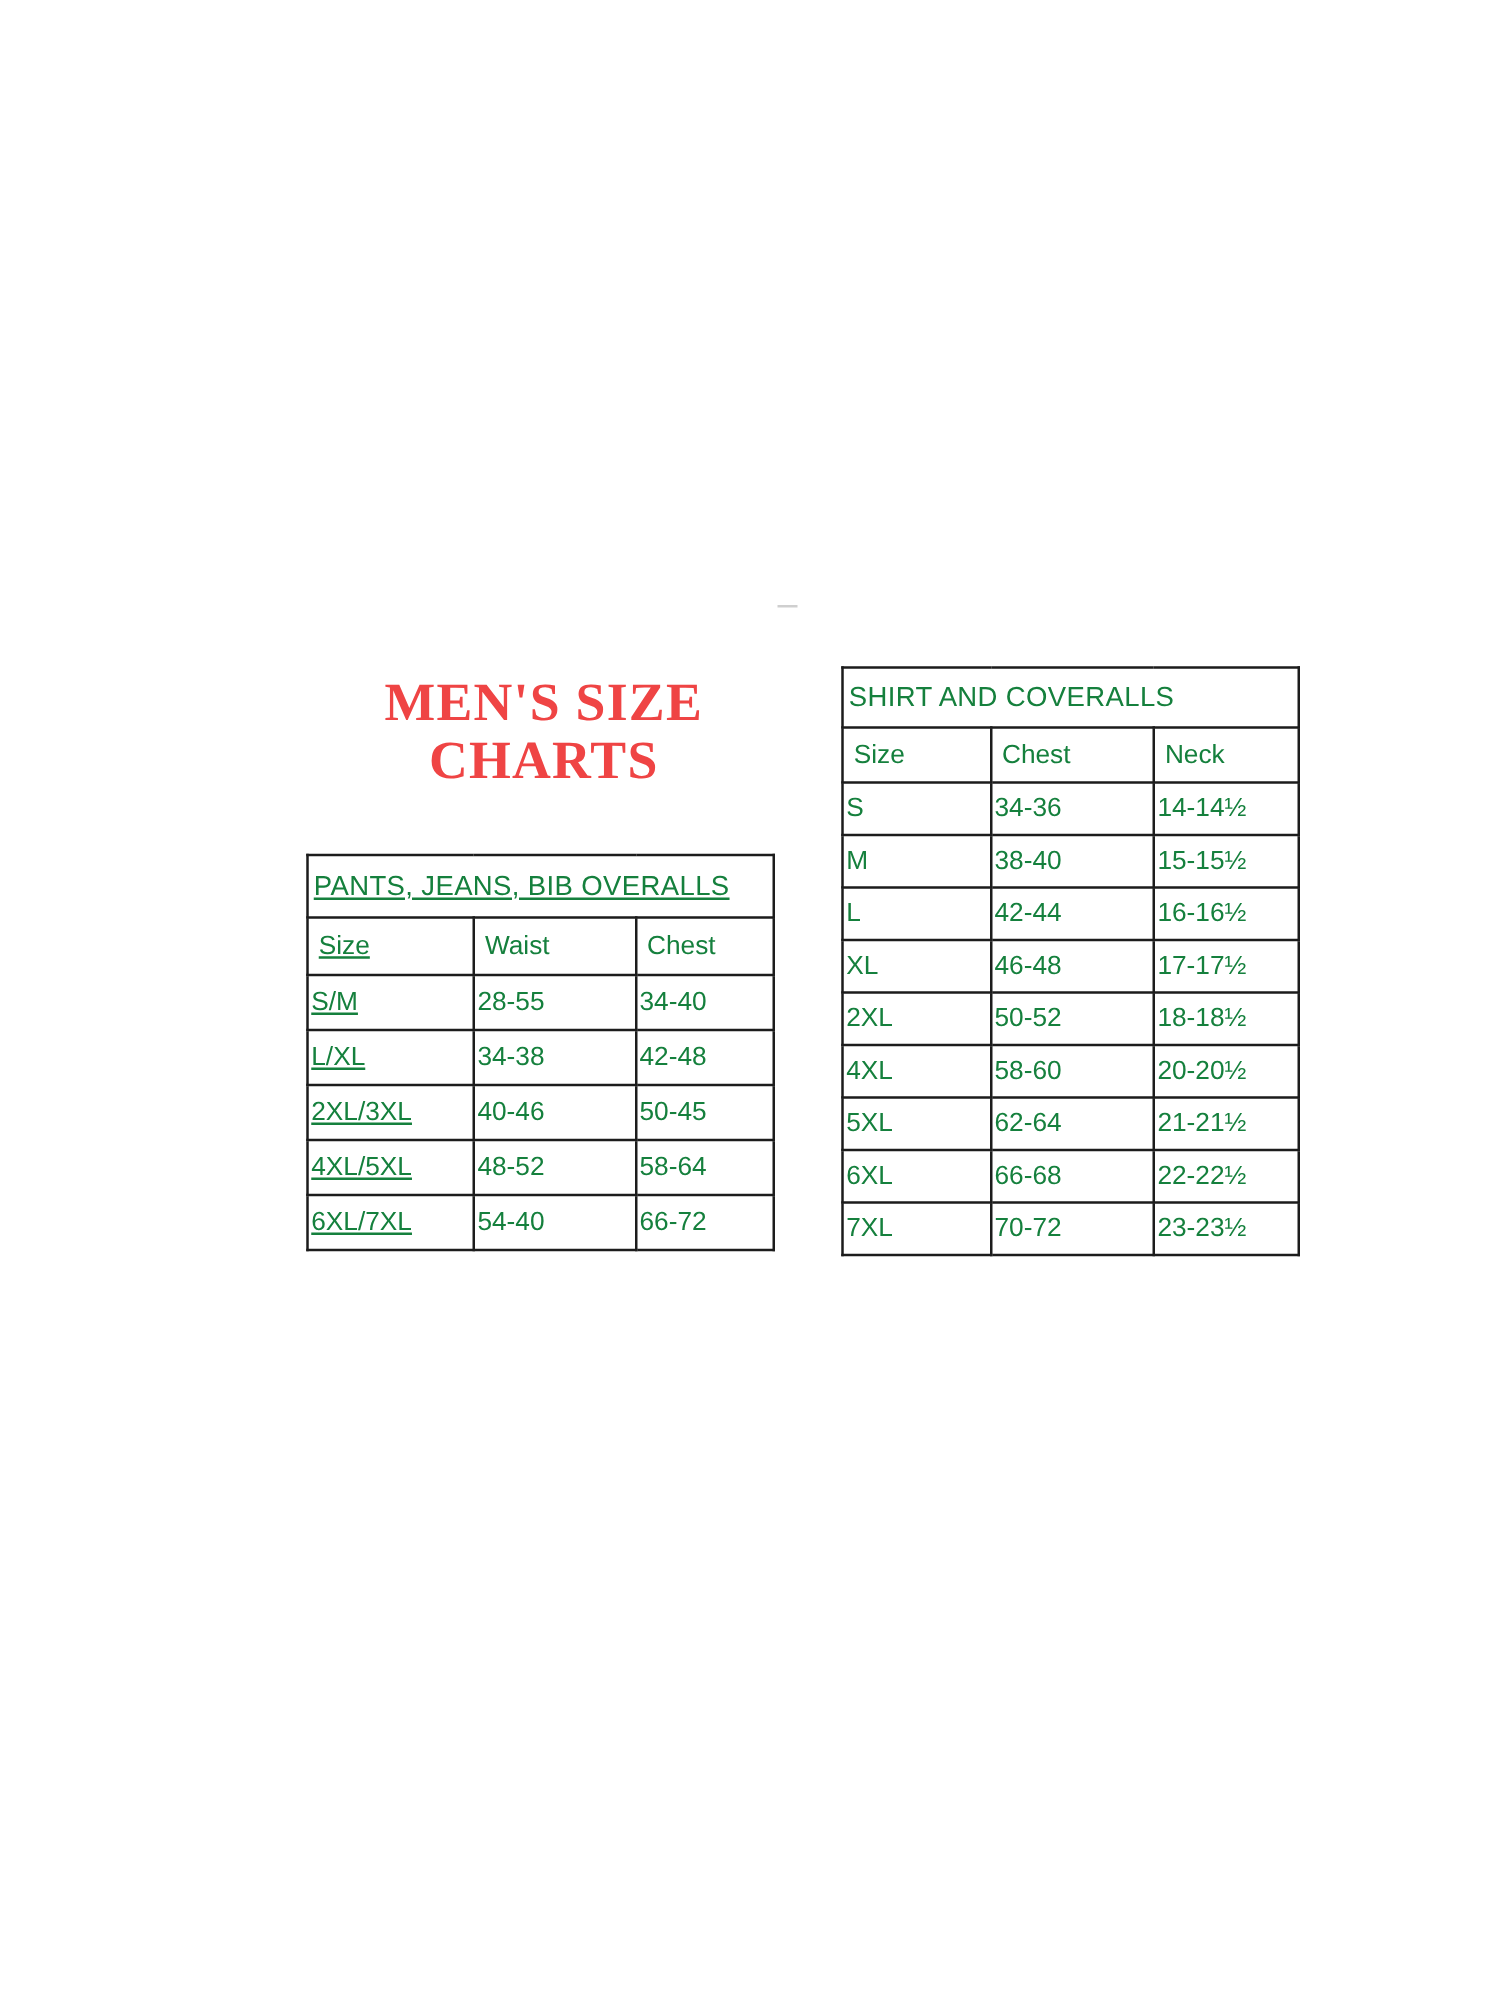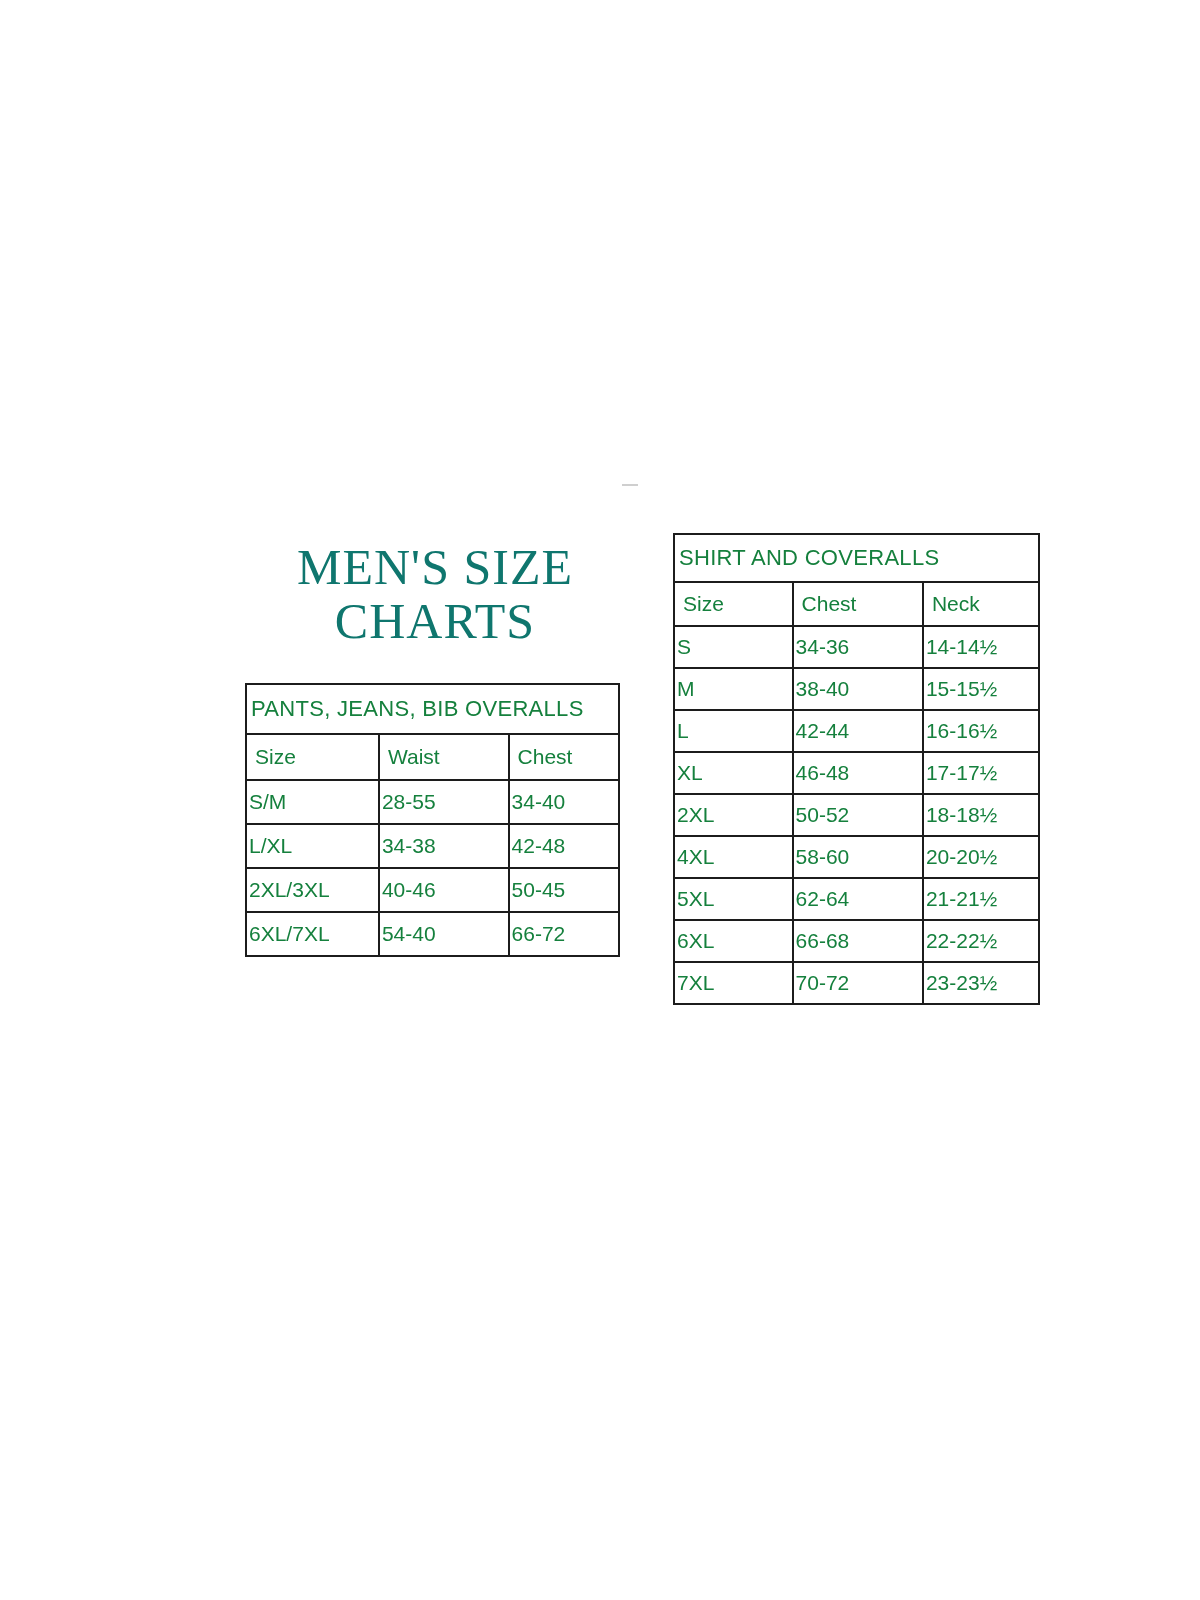--- a/index.html
+++ b/index.html
@@ -19,25 +19,25 @@
   
   #title-block {
     position: absolute;
     left: 245px;
     top: 540px;
     width: 380px;
     text-align: center;
   }
   #title-block .title-line {
     font-family: "Liberation Serif", serif;
-    font-weight: normal;
-    font-size: 50px;
+    font-weight: bold;
+    font-size: 43px;
     letter-spacing: 1px;
     line-height: 1.08;
-    color: #0f766e;
+    color: #ef4444;
   }
 
   
   .size-table {
     position: absolute;
     border-collapse: collapse;
     background: #ffffff;
   }
   .size-table td,
   .size-table th {
@@ -65,21 +65,21 @@
     outline: none;
   }
 
   
   #pants-table {
     left: 245px;
     top: 683px;
     width: 375px;
   }
   #pants-table td { height: 34px; }
-  #pants-table td:nth-child(1) { width: 133px; }
+  #pants-table td:nth-child(1) { width: 133px; text-decoration: underline; }
   #pants-table td:nth-child(2) { width: 135px; }
   #pants-table td:nth-child(3) { width: 107px; }
 
   
   #shirt-table {
     left: 673px;
     top: 533px;
     width: 367px;
   }
   #shirt-table td { height: 32px; }
@@ -126,20 +126,25 @@
       <td>L/XL</td>
       <td>34-38</td>
       <td>42-48</td>
     </tr>
     <tr>
       <td>2XL/3XL</td>
       <td>40-46</td>
       <td>50-45</td>
     </tr>
     <tr>
+      <td>4XL/5XL</td>
+      <td>48-52</td>
+      <td>58-64</td>
+    </tr>
+    <tr>
       <td>6XL/7XL</td>
       <td>54-40</td>
       <td>66-72</td>
     </tr>
   </tbody>
 </table>
 
 <table class="size-table" id="shirt-table">
   <tbody>
     <tr>

